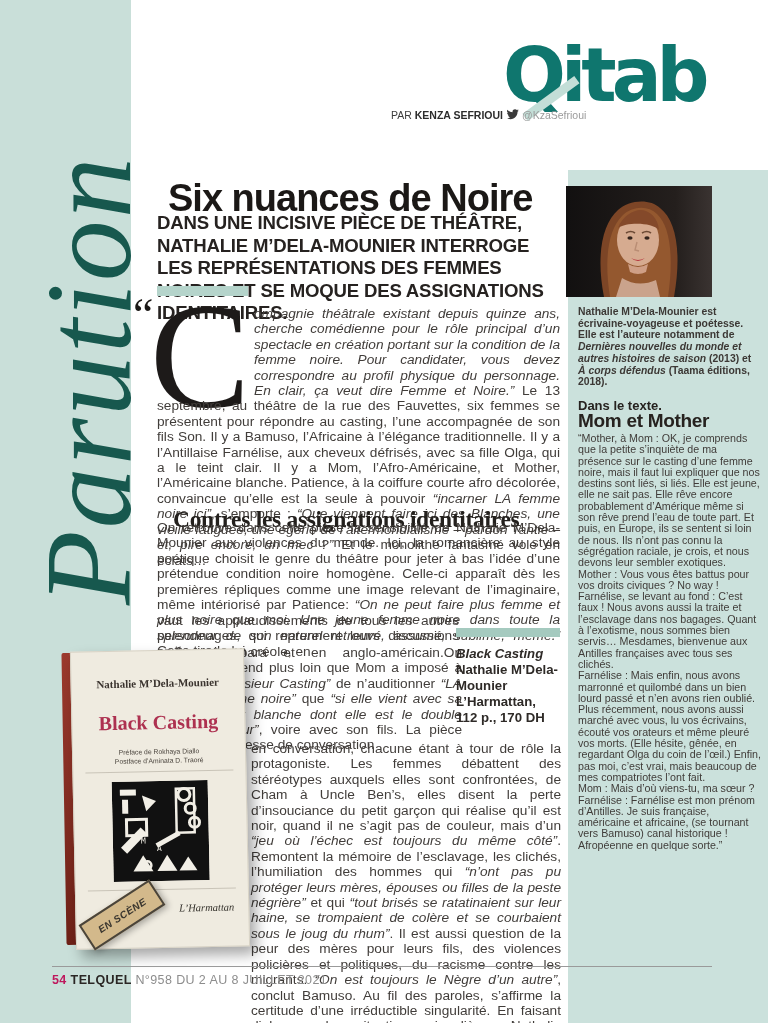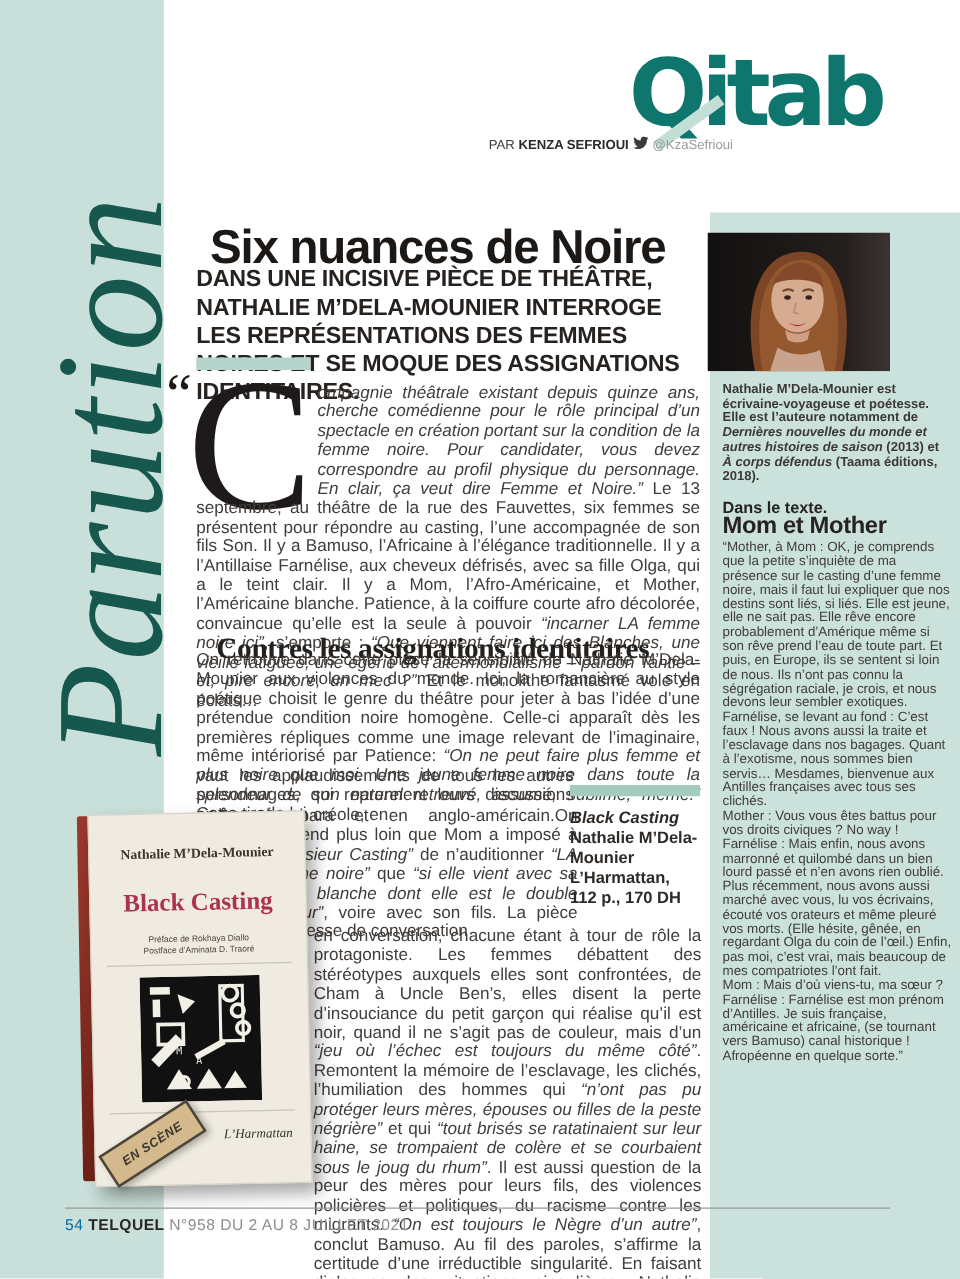--- a/index.html
+++ b/index.html
@@ -78,21 +78,21 @@
   .photo{left:566px;top:186px;}
   .caption{left:578px;top:306px;width:182px;font-size:10.4px;font-weight:bold;
     line-height:11.7px;color:#3c3835;}
   .kicker{left:578px;top:398px;font-size:13px;font-weight:bold;color:#26221f;text-align:center;}
   .mom{left:578px;top:410px;font-size:19px;font-weight:bold;letter-spacing:-0.3px;color:#26221f;}
   .right-body{left:578px;top:433px;width:184px;font-size:10.7px;line-height:11.3px;color:#403c39;}
   .right-body .para{margin:0;}
   
   .rule{left:52px;top:966px;width:660px;height:1px;background:#9a9a9a;}
   .footer{left:52px;top:973px;font-size:12.5px;letter-spacing:.4px;color:#8d8d8d;white-space:nowrap;}
-  .footer .pg{color:#0369a1;font-weight:normal;}
+  .footer .pg{color:#be185d;font-weight:bold;}
   .footer .mag{color:#2a2624;font-weight:bold;}
 </style>
 </head>
 <body>
 
 <div id="page">
 
   <div class="abs strip-left"></div>
   <div class="abs right-col"></div>
 
@@ -136,22 +136,22 @@
       <path d="M62 78 q10 6 20 0 l-2 8 q-8 4 -16 0 Z" fill="#cf9f86"></path>
       <path d="M56 92 q16 10 34 2 l4 17 l-44 0 Z" fill="#caa38c"></path>
     </svg>
   </div>
 
   <div class="abs caption"><span>Nathalie M’Dela-Mounier est écrivaine-voyageuse et poétesse. Elle est l’auteure notamment de </span><span class="it">Dernières nouvelles du monde et autres histoires de saison</span><span> (2013) et </span><span class="it">À corps défendus</span><span> (Taama éditions, 2018).</span></div>
   <div class="abs kicker">Dans le texte.</div>
   <div class="abs mom">Mom et Mother</div>
   <div class="abs right-body">
       <div class="para">“Mother, à Mom : OK, je comprends que la petite s’inquiète de ma présence sur le casting d’une femme noire, mais il faut lui expliquer que nos destins sont liés, si liés. Elle est jeune, elle ne sait pas. Elle rêve encore probablement d’Amérique même si son rêve prend l’eau de toute part. Et puis, en Europe, ils se sentent si loin de nous. Ils n’ont pas connu la ségrégation raciale, je crois, et nous devons leur sembler exotiques.</div>
+      <div class="para">Mother : Vous vous êtes battus pour vos droits civiques ? No way !</div>
       <div class="para">Farnélise, se levant au fond : C’est faux ! Nous avons aussi la traite et l’esclavage dans nos bagages. Quant à l’exotisme, nous sommes bien servis… Mesdames, bienvenue aux Antilles françaises avec tous ses clichés.</div>
-      <div class="para">Mother : Vous vous êtes battus pour vos droits civiques ? No way !</div>
       <div class="para">Farnélise : Mais enfin, nous avons marronné et quilombé dans un bien lourd passé et n’en avons rien oublié. Plus récemment, nous avons aussi marché avec vous,  lu vos écrivains, écouté vos orateurs et même pleuré vos morts. (Elle hésite, gênée, en regardant Olga du coin de l’œil.) Enfin, pas moi, c’est vrai, mais beaucoup de mes compatriotes l’ont fait.</div>
       <div class="para">Mom : Mais d’où viens-tu, ma sœur ? Farnélise : Farnélise est mon prénom d’Antilles. Je suis française, américaine et africaine, (se tournant vers Bamuso) canal historique ! Afropéenne en quelque sorte.”</div>
     </div>
 
   <div class="abs quote-mark">“</div>
   <div class="abs dropcap">C</div>
   <div class="abs p1 body-txt"><span class="dropcap-spacer"></span><span><span class="it">ompagnie théâtrale existant depuis quinze ans, cherche comédienne pour le rôle principal d’un spectacle en création portant sur la condition de la femme noire. Pour candidater, vous devez correspondre au profil physique du personnage. En clair, ça veut dire Femme et Noire.”</span><span> Le 13 septembre, au théâtre de la rue des Fauvettes, six femmes se présentent pour répondre au casting, l’une accompagnée de son fils Son. Il y a Bamuso, l’Africaine à l’élégance traditionnelle. Il y a l’Antillaise Farnélise, aux cheveux défrisés, avec sa fille Olga, qui a le teint clair. Il y a Mom, l’Afro-Américaine, et Mother, l’Américaine blanche. Patience, à la coiffure courte afro décolorée, convaincue qu’elle est la seule à pouvoir </span><span class="it">“incarner LA femme noire ici”</span><span>, s’emporte : </span><span class="it">“Que viennent faire ici des Blanches, une vieille fatiguée, une égérie de l’altermondialisme – pardon Tantie – et, pire encore, un mec ?”</span><span> Et le monolithe fantasmé vole en éclats…</span></span></div>
 
   <h2 class="abs crosshead" style="margin:16px">Contres les assignations identitaires</h2>
   <div class="abs p2a body-txt"><span>On retrouve dans cette pièce la sensibilité de Nathalie M’Dela-Mounier aux violences du monde. Ici, la romancière au style poétique choisit le genre du théâtre pour jeter à bas l’idée d’une prétendue condition noire homogène. Celle-ci apparaît dès les premières répliques comme une image relevant de l’imaginaire, même intériorisé par Patience: </span><span class="it">“On ne peut faire plus femme et plus noire que moi. Une jeune femme noire dans toute la splendeur de son naturel retrouvé, assumé, sublimé, même.”</span><span> Cette tirade lui</span></div>

